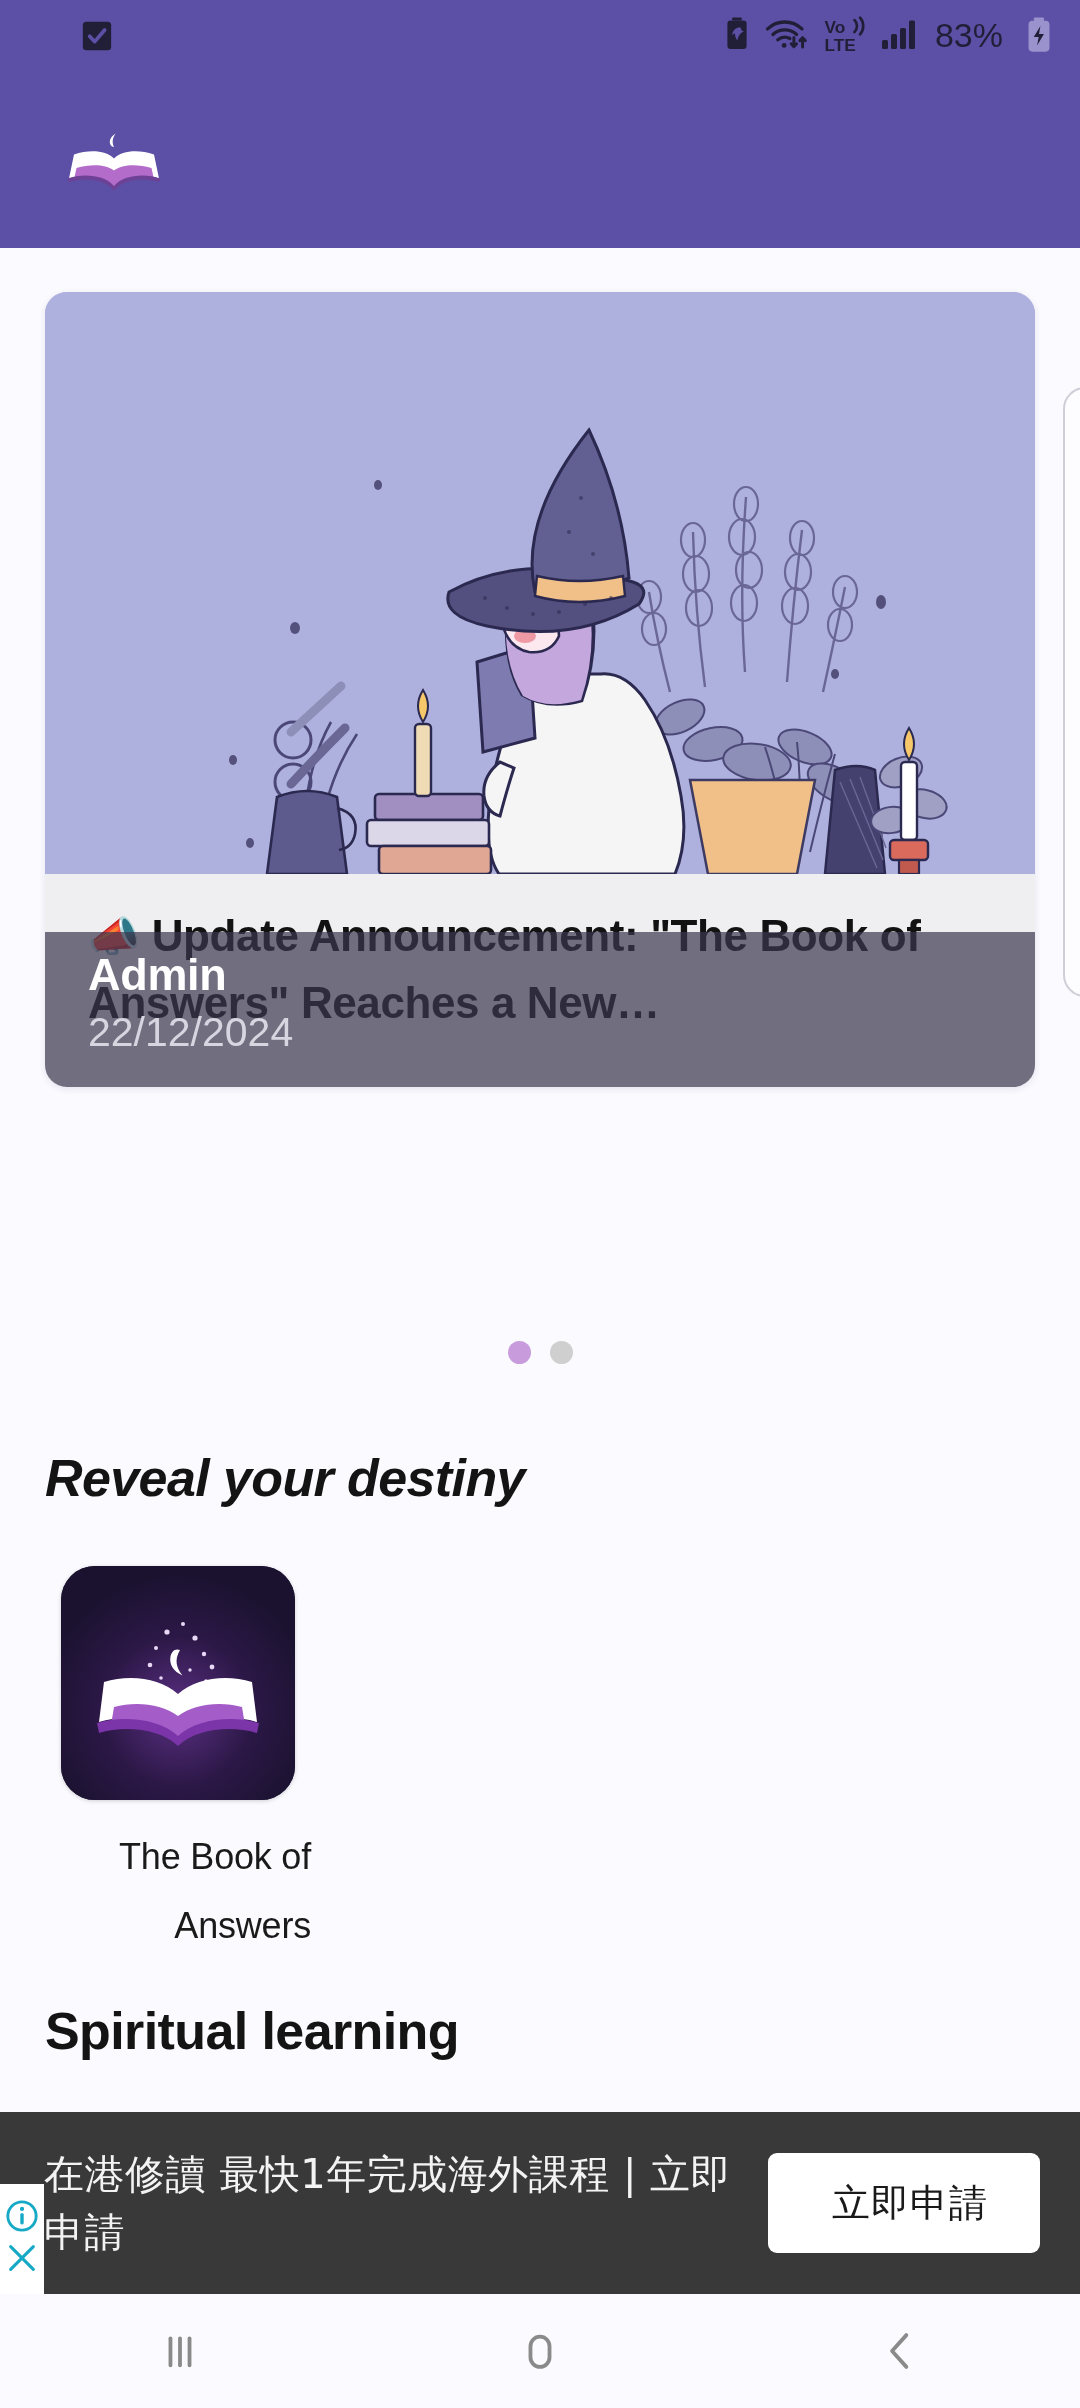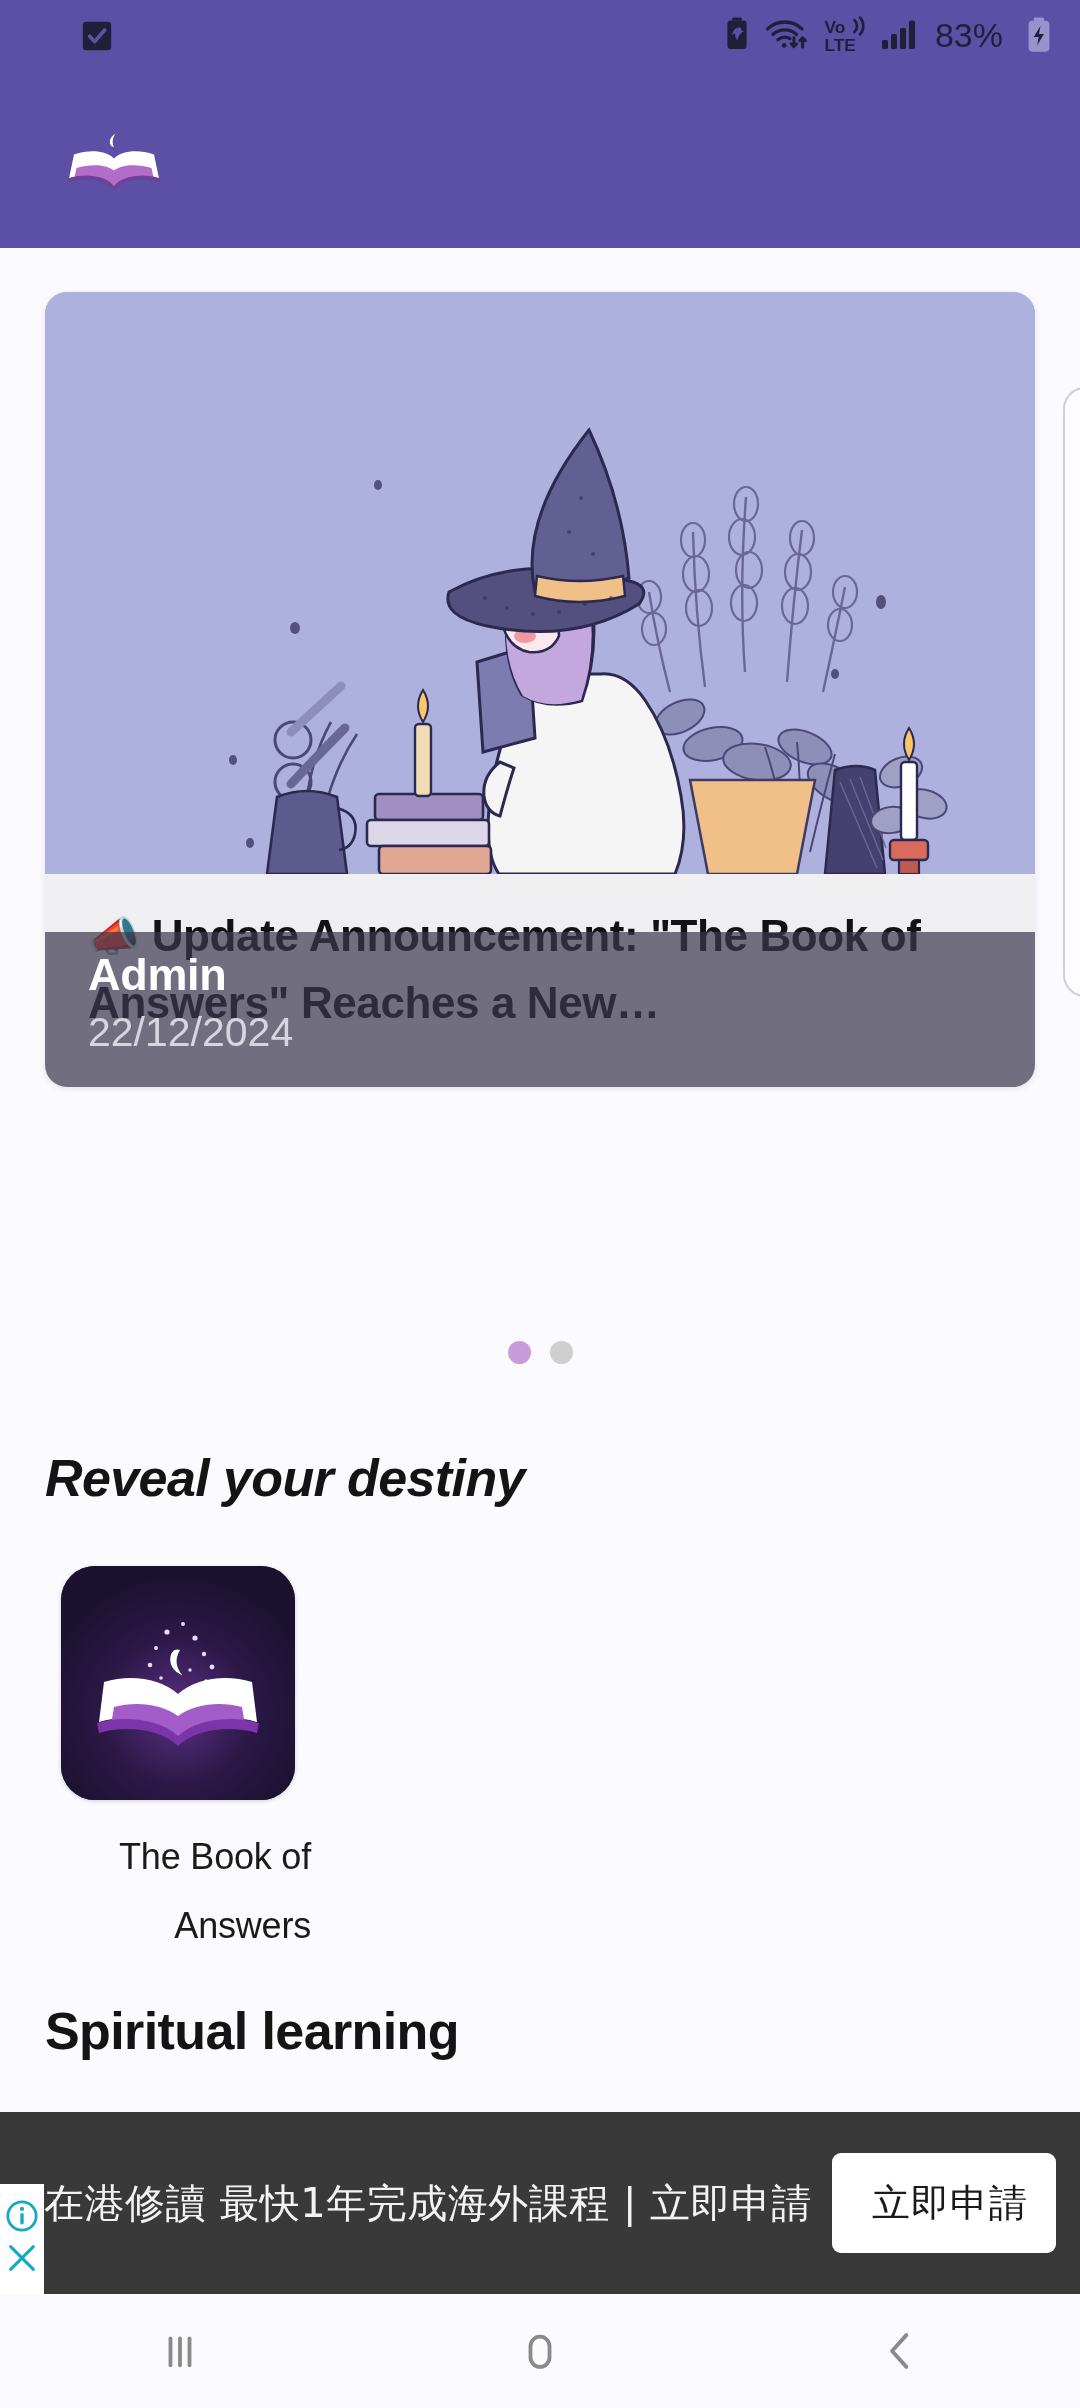--- a/index.html
+++ b/index.html
@@ -266,22 +266,22 @@
   .ad-text {
     flex: 1;
     padding-left: 44px;
     color: #f3f3f3;
     font-size: 40px;
     line-height: 58px;
     font-family: "DejaVu Sans", "Liberation Sans", sans-serif;
     letter-spacing: 0.5px;
   }
   .ad-cta {
-    margin-right: 24px;
-    width: 224px;
+    margin-right: 40px;
+    width: 272px;
     height: 100px;
     background: #ffffff;
     border-radius: 9px;
     display: flex;
     align-items: center;
     justify-content: center;
     color: #1a1a1a;
     font-size: 38px;
     font-family: "DejaVu Sans", "Liberation Sans", sans-serif;
     letter-spacing: 1px;

